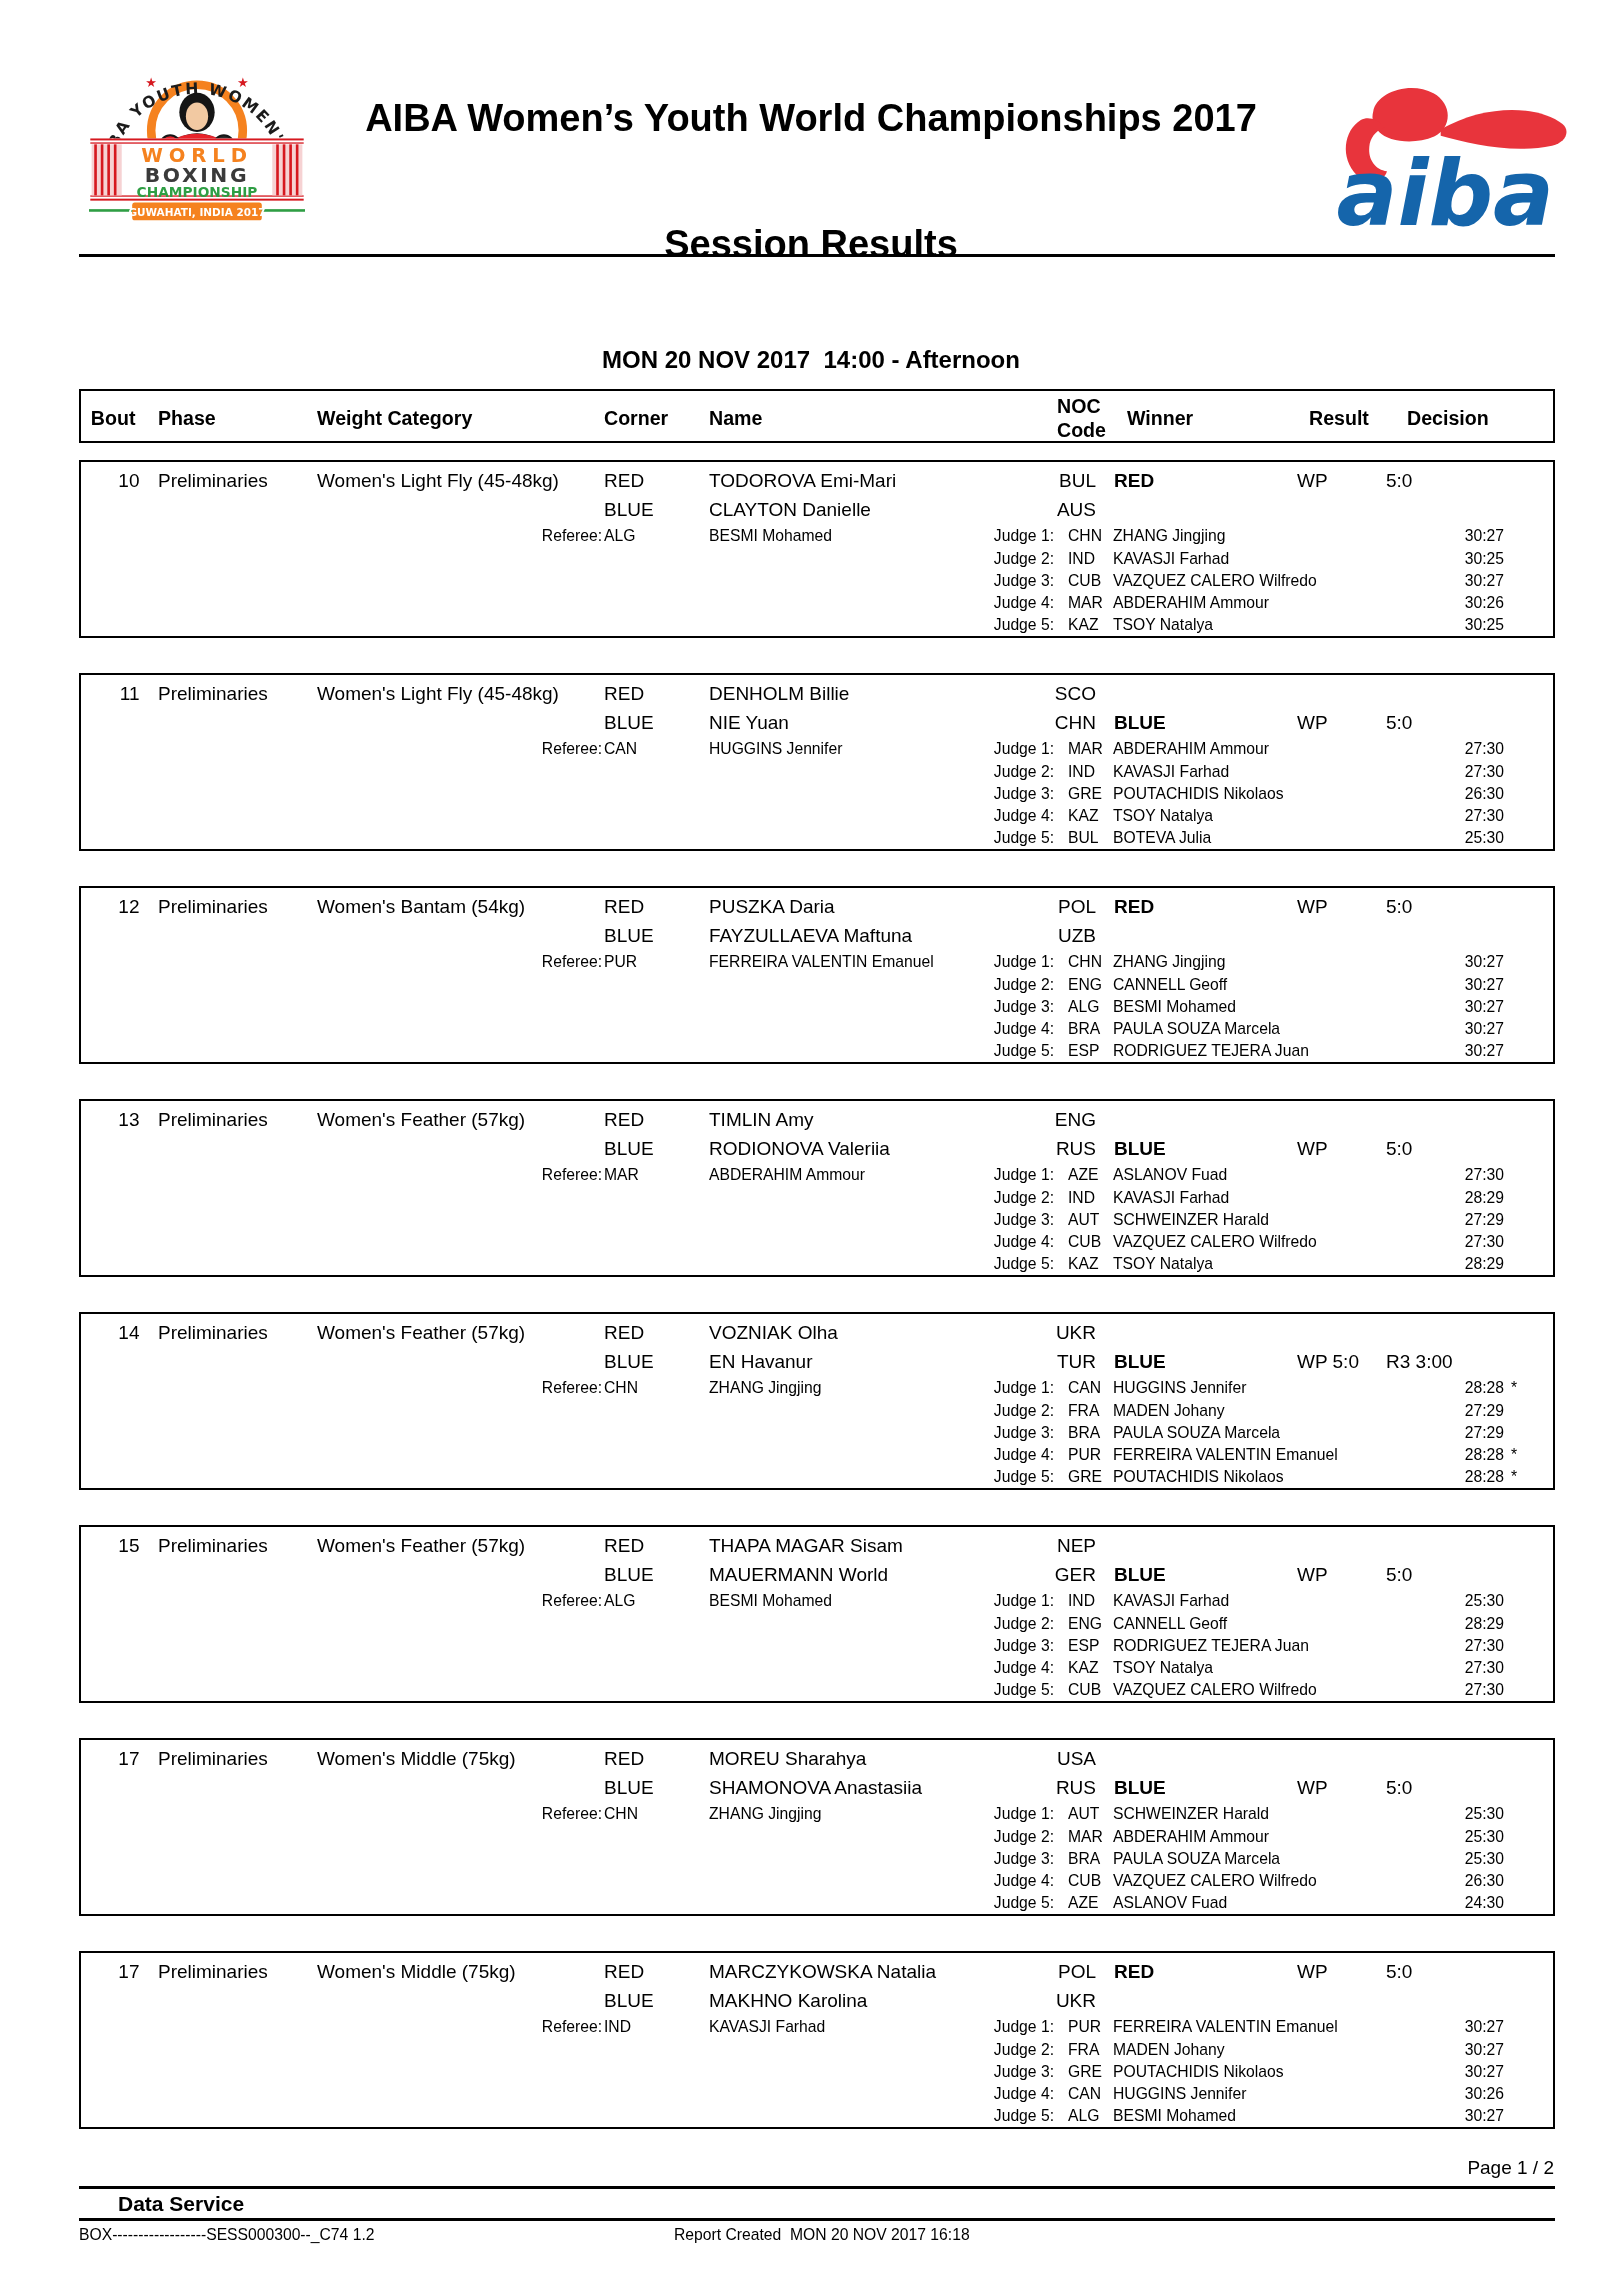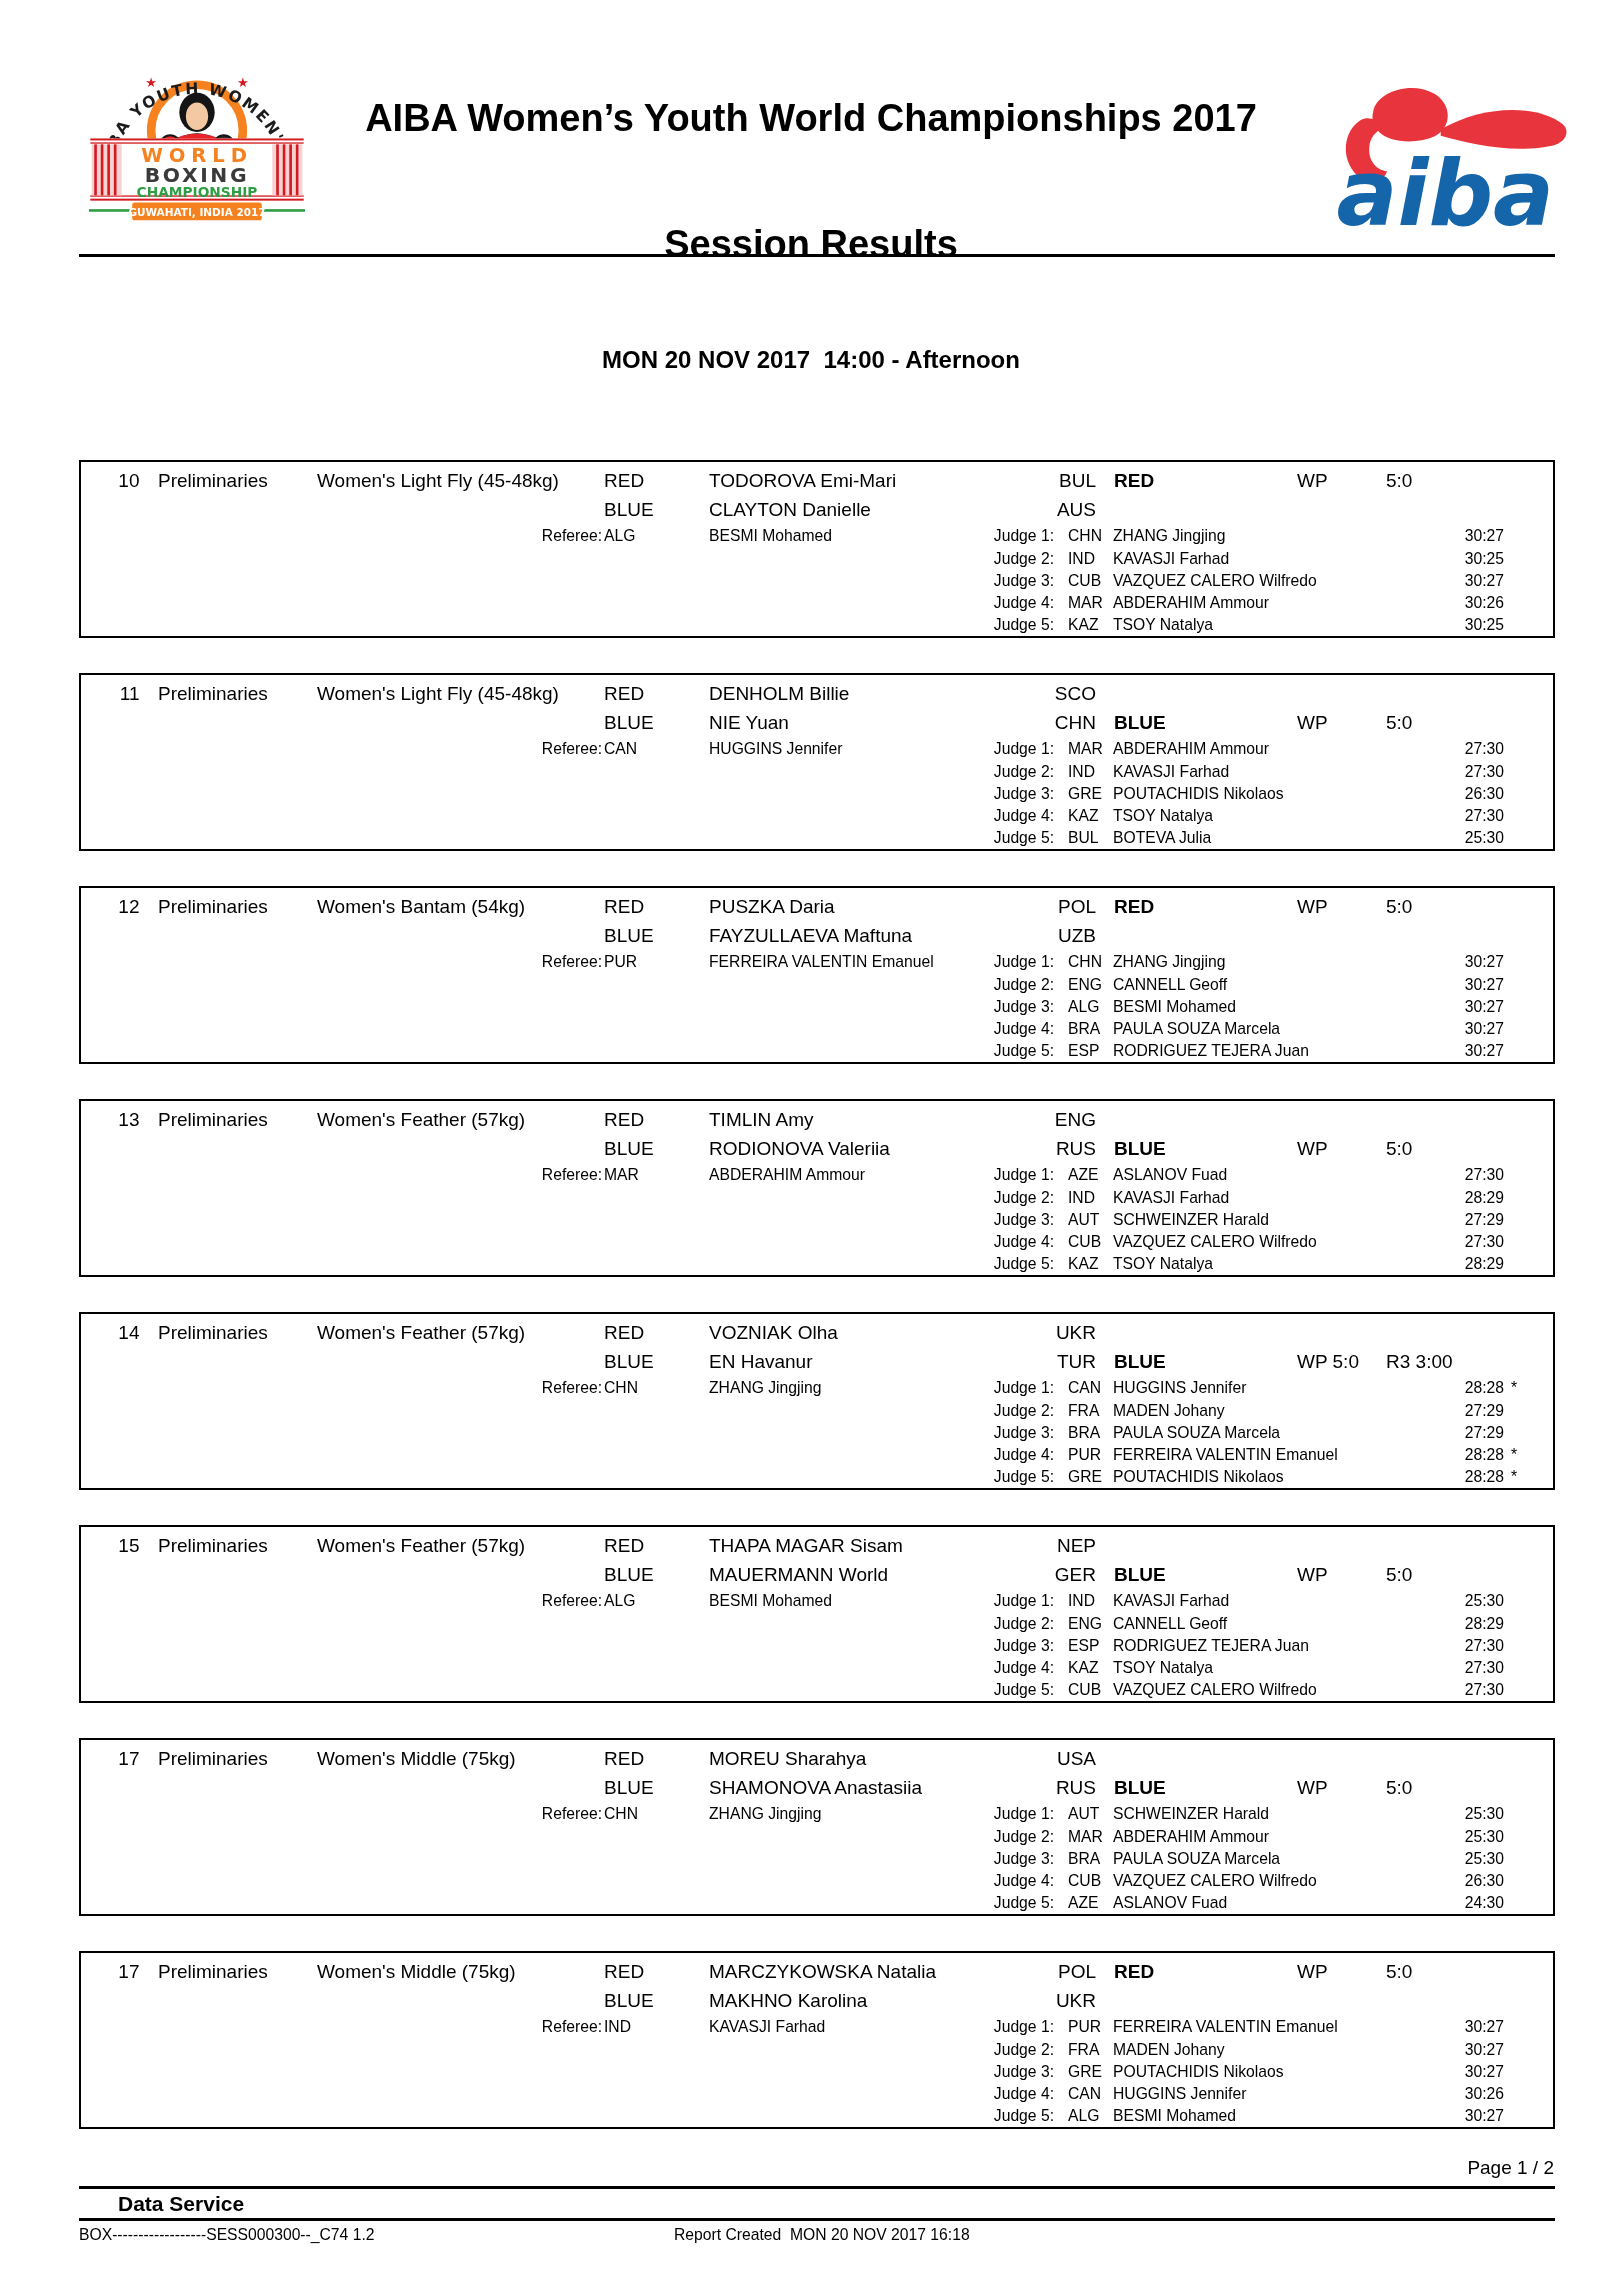--- a/index.html
+++ b/index.html
@@ -101,20 +101,32 @@
     </svg>
   </div>
 
   <div class="abs center title b">AIBA Women’s Youth World Championships 2017</div>
   <div class="abs center subtitle b">Session Results</div>
 
   <div class="rule" style="top:254px;height:2.6px;"></div>
 
   <div class="abs center session2 b">MON 20 NOV 2017  14:00 - Afternoon</div>
 
+  <div class="thead">
+    <span class="abs" style="left:9.8px;">Bout</span>
+    <span class="abs" style="left:77px;">Phase</span>
+    <span class="abs" style="left:236px;">Weight Category</span>
+    <span class="abs" style="left:523px;">Corner</span>
+    <span class="abs" style="left:628px;">Name</span>
+    <span class="abs noc1" style="left:976px;">NOC</span>
+    <span class="abs noc2" style="left:976px;">Code</span>
+    <span class="abs" style="left:1046px;">Winner</span>
+    <span class="abs" style="left:1228px;">Result</span>
+    <span class="abs" style="left:1326px;">Decision</span>
+  </div>
 
   <div class="bouts">
     <div class="bout-box">
       <span class="abs r1 c-bout">10</span>
       <span class="abs r1 c-phase">Preliminaries</span>
       <span class="abs r1 c-weight">Women's Light Fly (45-48kg)</span>
 
       <span class="abs r1 c-corner">RED</span>
       <span class="abs r1 c-name">TODOROVA Emi-Mari</span>
       <span class="abs r1 c-noc">BUL</span>

